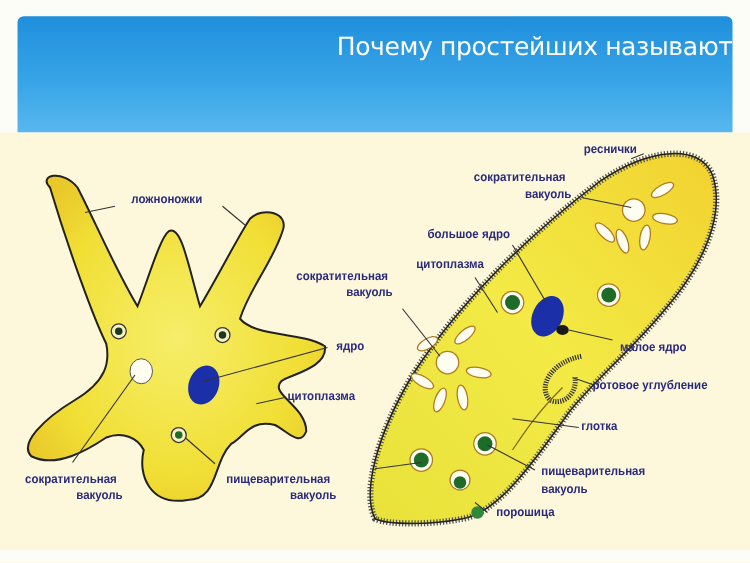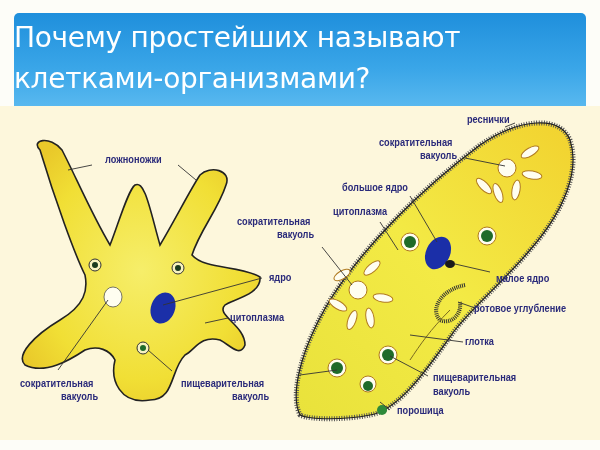--- a/index.html
+++ b/index.html
@@ -1,29 +1,28 @@
 <!DOCTYPE html>
 <html><head>
 <meta charset="utf-8">
 <style>
   html,body{margin:0;padding:0;}
   body{width:600px;height:450px;background:#fdfdf8;position:relative;overflow:hidden;font-family:"DejaVu Sans",sans-serif;}
   .header{position:absolute;left:14px;top:13px;width:572px;height:93px;border-radius:5px 5px 0 0;
     background:linear-gradient(to bottom,#1f8fdc 0%,#3aa6e8 60%,#58b8ef 100%);
-    color:#fff;text-align:left;font-family:"DejaVu Sans",sans-serif;font-size:28px;line-height:41px;letter-spacing:-0.3px;padding-top:4px;box-sizing:border-box;}
+    color:#fff;text-align:right;font-family:"DejaVu Sans",sans-serif;font-size:20px;line-height:41px;letter-spacing:-0.3px;padding-top:4px;box-sizing:border-box;}
   .stage{position:absolute;left:0;top:106px;width:600px;height:334px;background:#fdf7dc;}
   svg{position:absolute;left:0;top:0;}
   .lbl{position:absolute;font-family:"Liberation Sans",sans-serif;font-weight:bold;font-size:10px;color:#2a2a7a;line-height:12px;white-space:nowrap;transform:scaleX(0.92);transform-origin:left top;}
 </style>
 </head>
 <body>
 
 <div class="header">
   <div>Почему простейших называют</div>
-  <div>клетками-организмами?</div>
 </div>
 
 <div class="stage"></div>
 
 <svg width="600" height="450">
   <defs>
     <radialGradient id="yel" cx="50%" cy="50%" r="60%">
       <stop offset="0%" stop-color="#f6ee6a"></stop>
       <stop offset="70%" stop-color="#f1df35"></stop>
       <stop offset="100%" stop-color="#e9c92a"></stop>

